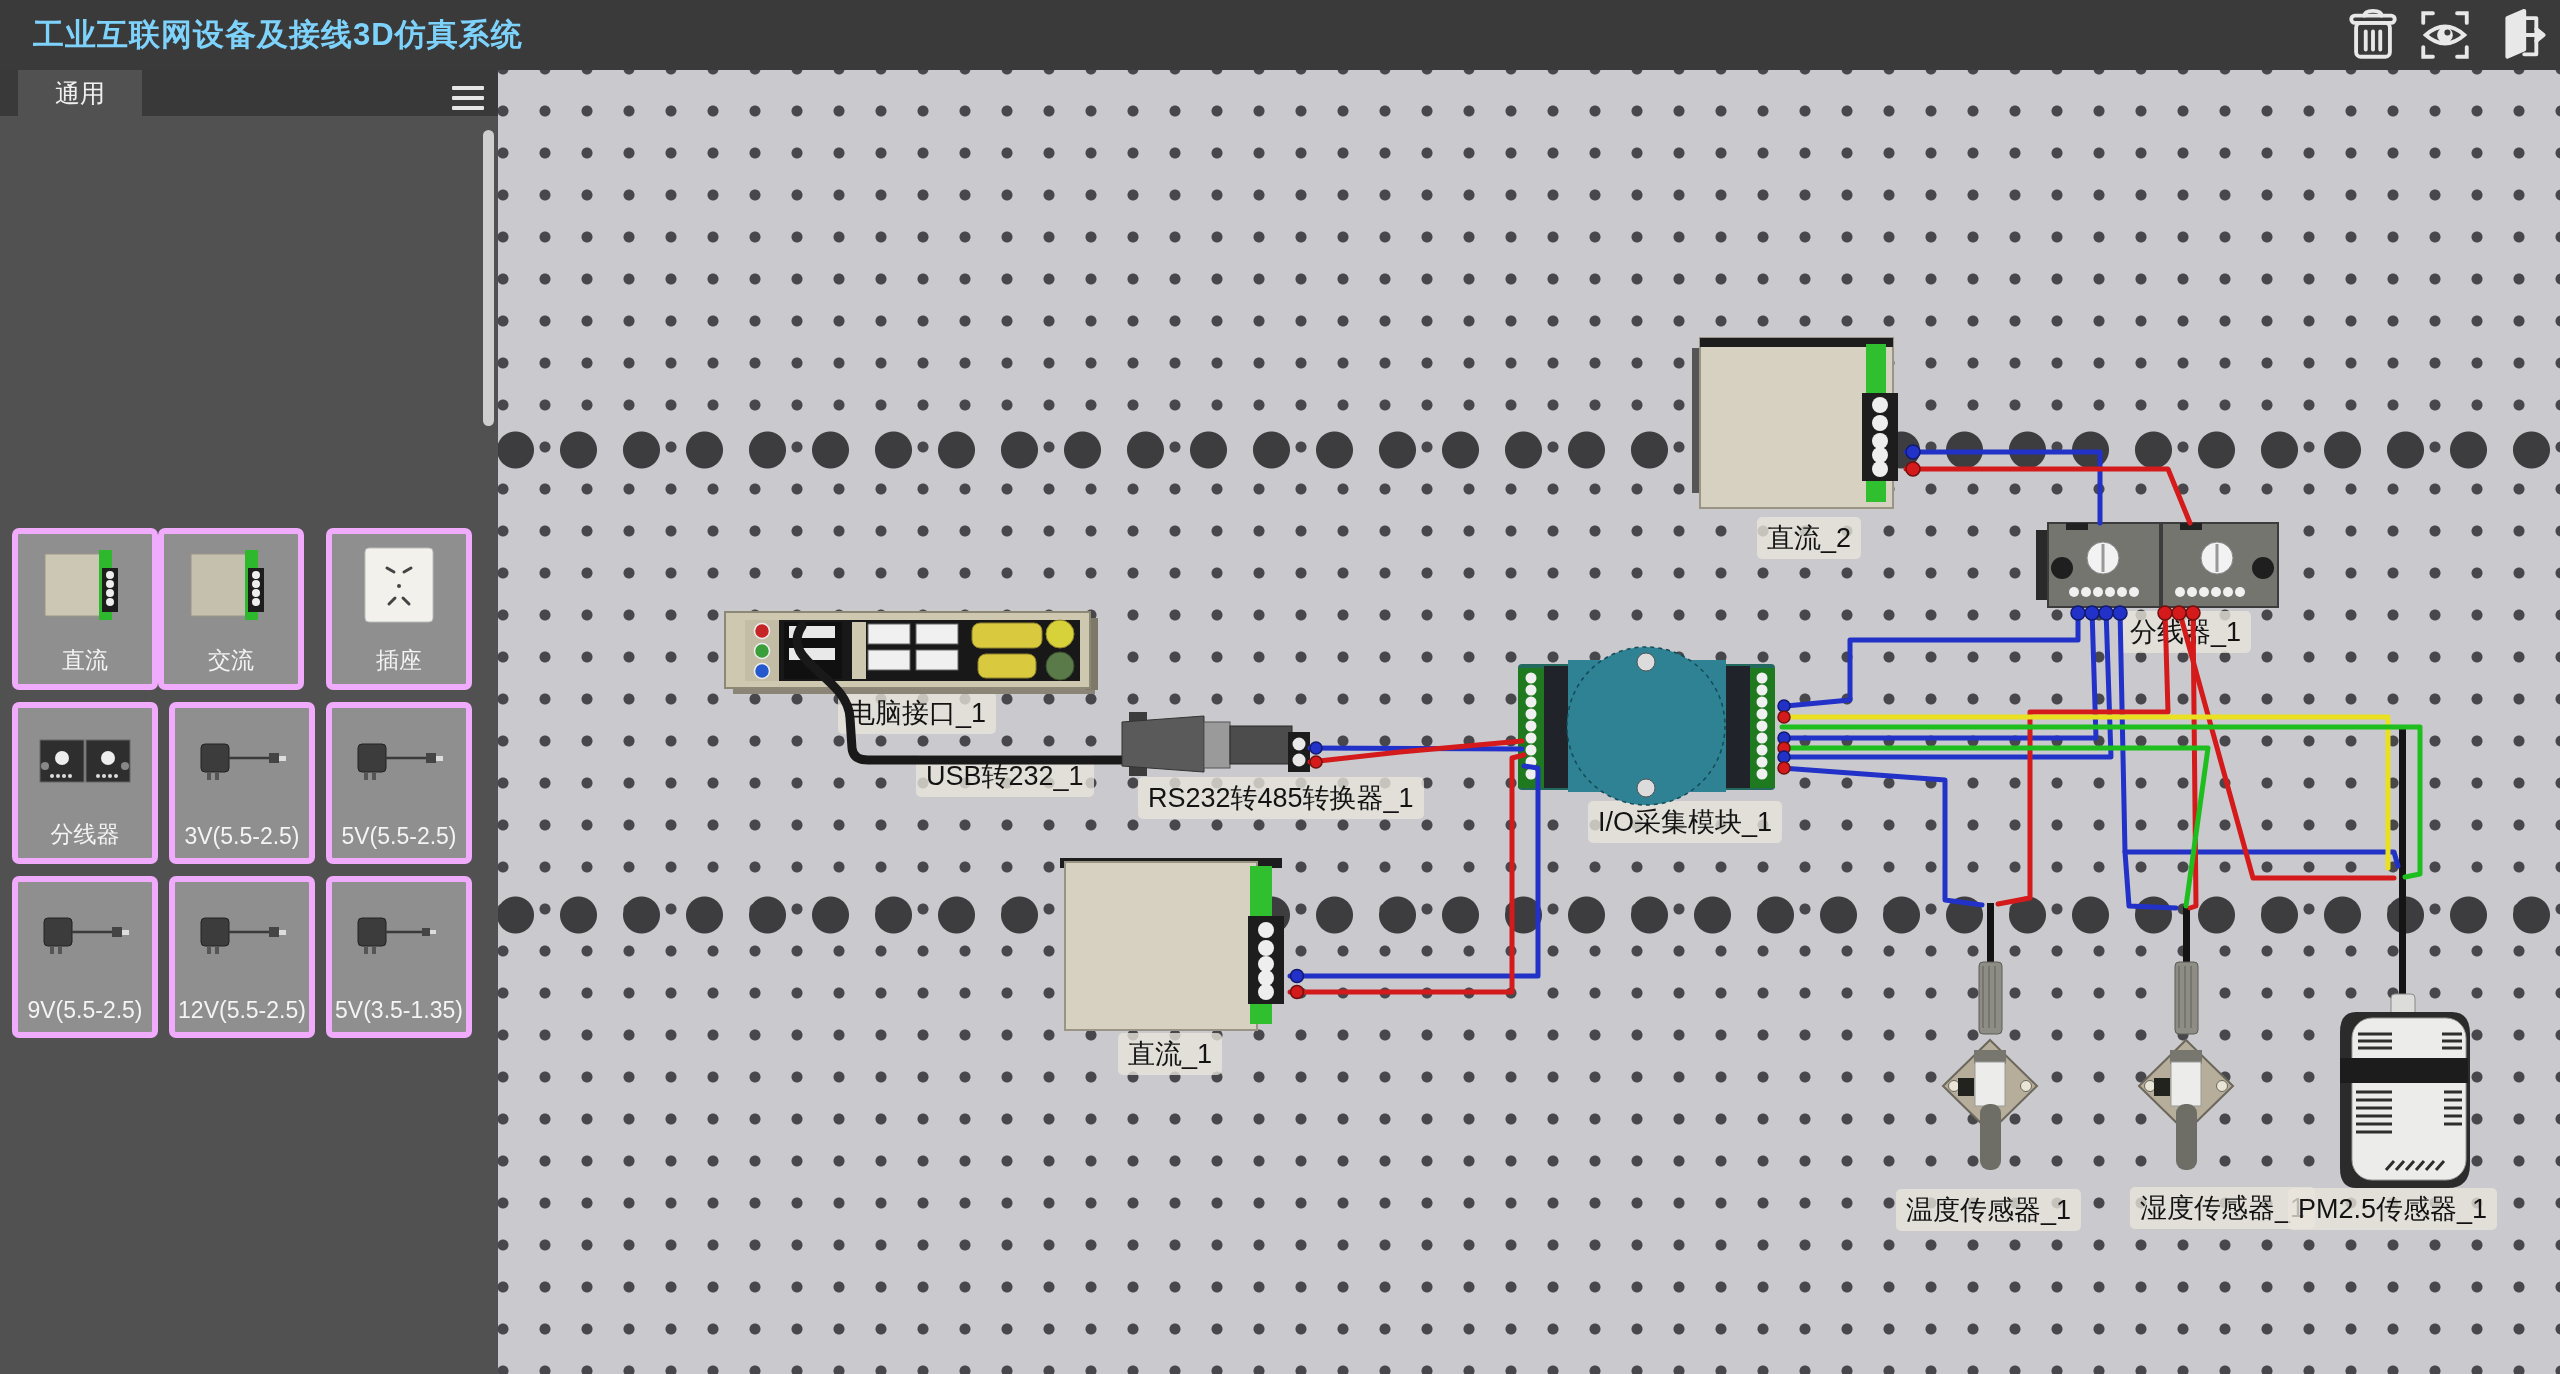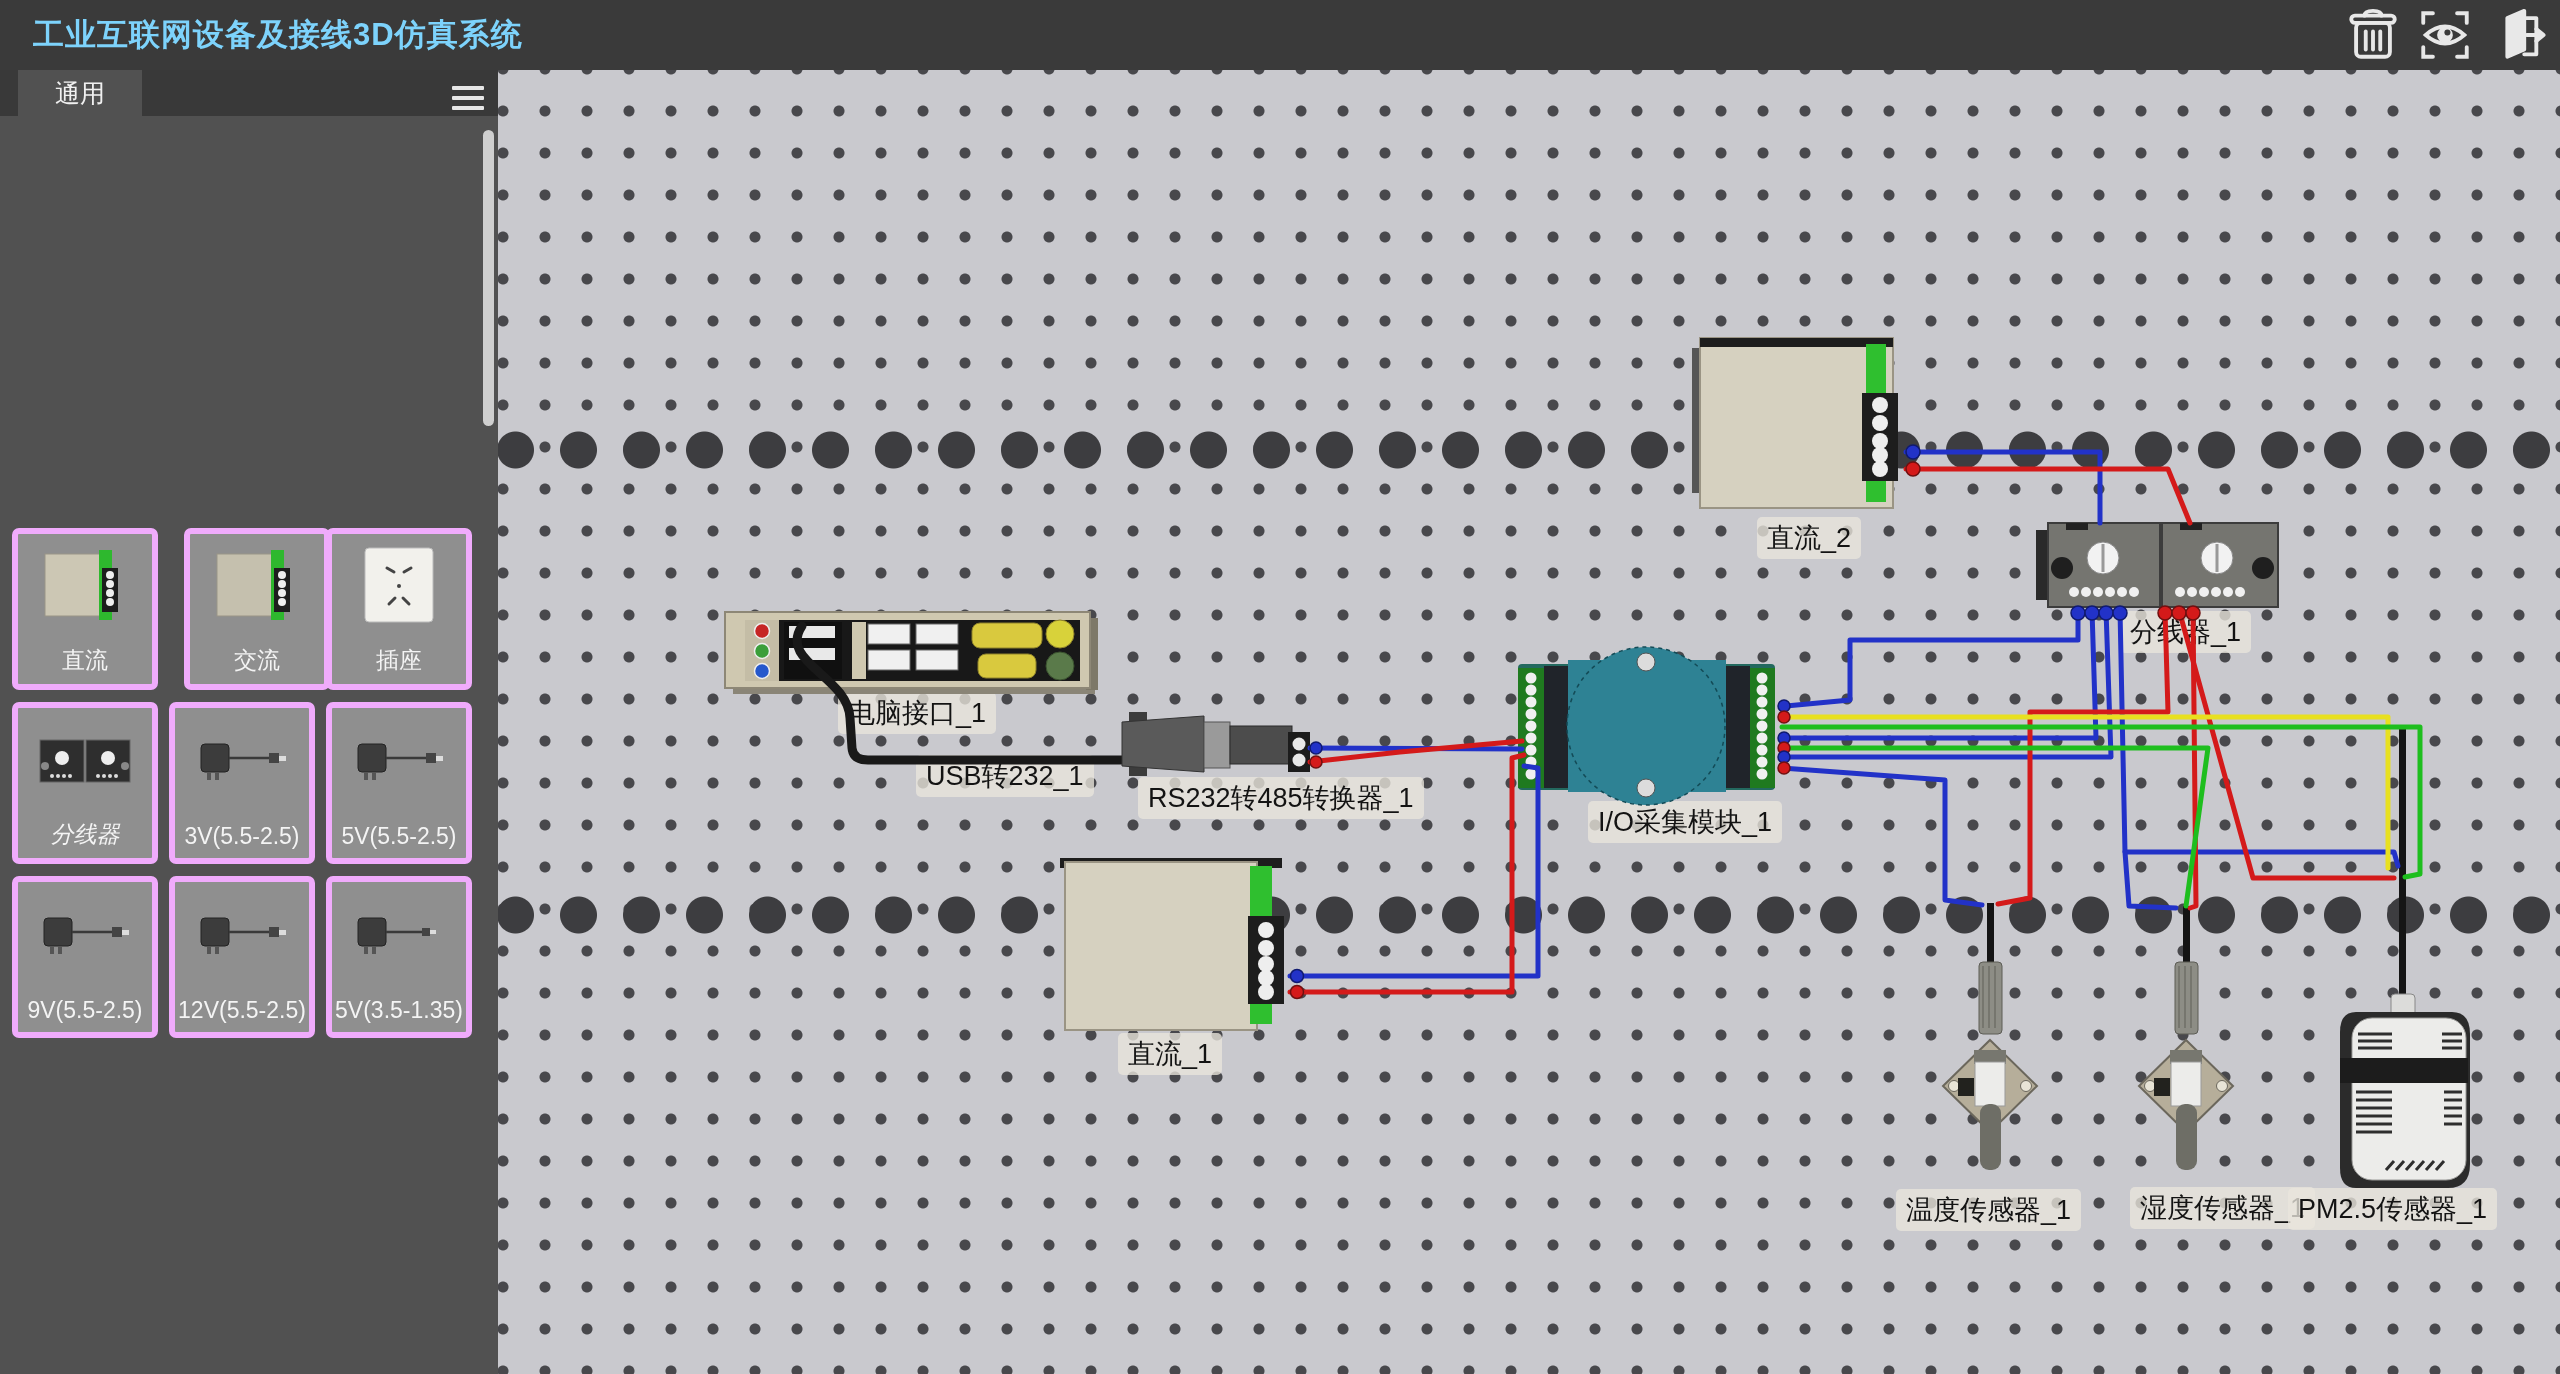--- a/index.html
+++ b/index.html
@@ -333,21 +333,21 @@
         <rect x="67" y="24" width="16" height="44" fill="#1d1d1d"></rect>
         <g fill="#eee">
             <circle cx="75" cy="31" r="4"></circle>
             <circle cx="75" cy="40" r="4"></circle>
             <circle cx="75" cy="49" r="4"></circle>
             <circle cx="75" cy="58" r="4"></circle>
           </g>
       </svg>
       <div class="card-label">直流</div>
     </div>
-    <div class="card" style="left:184px;top:6px;font-family:Liberation Mono, monospace;">
+    <div class="card" style="left:158px;top:6px;font-family:Liberation Mono, monospace;">
       <svg width="100" height="86" viewBox="0 0 100 86">
         <rect x="10" y="10" width="66" height="62" fill="#c5c0ae" stroke="#9a9587"></rect>
         <rect x="64" y="6" width="13" height="70" fill="#2eb82e"></rect>
         <rect x="67" y="24" width="16" height="44" fill="#1d1d1d"></rect>
         <g fill="#eee">
             <circle cx="75" cy="31" r="4"></circle>
             <circle cx="75" cy="40" r="4"></circle>
             <circle cx="75" cy="49" r="4"></circle>
             <circle cx="75" cy="58" r="4"></circle>
           </g>
@@ -361,21 +361,21 @@
           <line x1="38" y1="24" x2="45" y2="28"></line>
             <line x1="62" y1="24" x2="55" y2="28"></line>
           <line x1="40" y1="60" x2="46" y2="54"></line>
             <line x1="60" y1="60" x2="54" y2="54"></line>
         </g>
         <circle cx="50" cy="42" r="2" fill="#444"></circle>
       </svg>
       <div class="card-label">插座</div>
     </div>
 
-    <div class="card" style="left:12px;top:180px;font-style:italic;">
+    <div class="card" style="left:12px;top:180px;">
       <svg width="110" height="86" viewBox="0 0 110 86">
         <rect x="10" y="22" width="44" height="42" fill="#2e2e2e" stroke="#666"></rect>
         <rect x="56" y="22" width="44" height="42" fill="#2e2e2e" stroke="#666"></rect>
         <circle cx="32" cy="40" r="7" fill="#eee"></circle>
           <circle cx="78" cy="40" r="7" fill="#eee"></circle>
         <circle cx="15" cy="48" r="4" fill="#888"></circle>
           <circle cx="95" cy="48" r="4" fill="#888"></circle>
         <g fill="#ddd">
             <circle cx="22" cy="58" r="2"></circle>
             <circle cx="28" cy="58" r="2"></circle>

